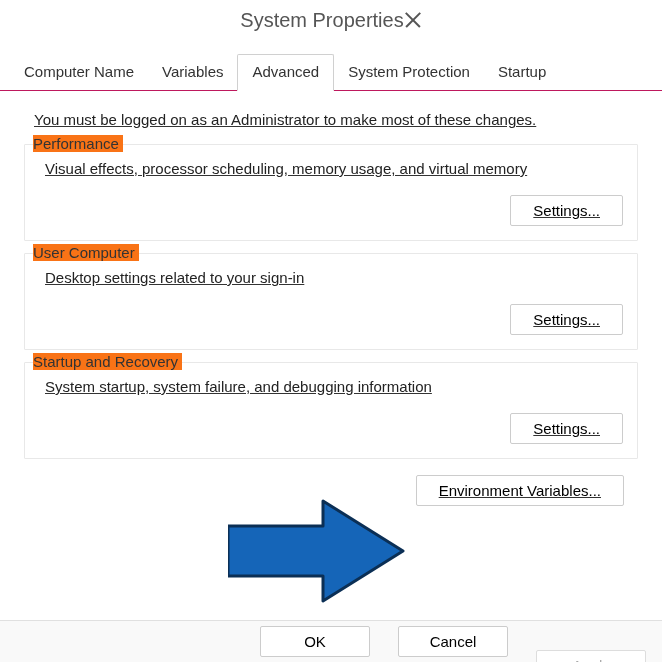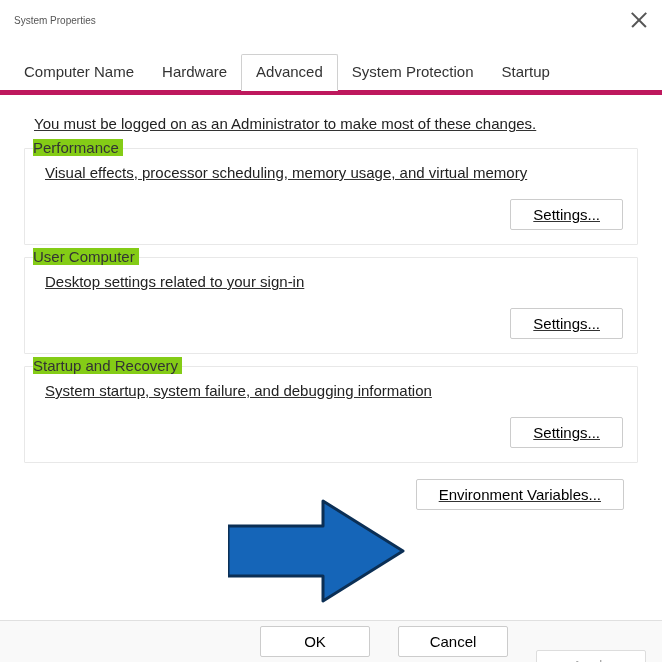--- a/index.html
+++ b/index.html
@@ -14,23 +14,23 @@
       background: #fff;
       width: 662px;
       height: 662px;
       position: relative;
       overflow: hidden;
     }
     .titlebar {
       height: 40px;
       display: flex;
       align-items: center;
-      justify-content: space-between;
+      justify-content: center;
       padding: 0 14px;
-      font-size: 10px;
+      font-size: 20px;
       color: #555;
     }
     .close-icon {
       width: 18px;
       height: 18px;
       position: relative;
       cursor: pointer;
     }
     .close-icon::before, .close-icon::after {
       content: "";
@@ -42,21 +42,21 @@
       background: #555;
     }
     .close-icon::before { transform: rotate(45deg); }
     .close-icon::after { transform: rotate(-45deg); }
 
     .tabs {
       display: flex;
       align-items: flex-end;
       padding: 0 10px;
       margin-top: 14px;
-      border-bottom: 5px solid #be185d;
+      border-bottom: 1px solid #be185d;
     }
     .tab {
       padding: 8px 14px 10px 14px;
       position: relative;
       cursor: pointer;
       color: #333;
       font-size: 15px;
     }
     .tab.active {
       border: 1px solid #d0d0d0;
@@ -80,21 +80,21 @@
       border: 1px solid #e8e8e8;
       border-radius: 1px;
       padding: 2px 14px 14px 14px;
       margin-bottom: 12px;
       position: relative;
     }
     .section-title {
       position: relative;
       top: -12px;
       display: inline-block;
-      background: #84cc16;
+      background: #f97316;
       padding: 0 4px 0 0;
       font-size: 15px;
       color: #333;
       margin-left: -6px;
     }
     .section-desc {
       font-size: 15px;
       color: #222;
       margin-top: -4px;
       margin-bottom: 18px;
@@ -154,21 +154,21 @@
 </head>
 <body>
 
 <div class="titlebar">
   <span>System Properties</span>
   <div class="close-icon"></div>
 </div>
 
 <div class="tabs">
   <div class="tab">Computer Name</div>
-  <div class="tab">Hardware</div>
+  <div class="tab">Variables</div>
   <div class="tab active">Advanced</div>
   <div class="tab">System Protection</div>
   <div class="tab">Startup</div>
 </div>
 
 <div class="content">
   <div class="admin-notice">You must be logged on as an Administrator to make most of these changes.</div>
 
   <div class="section">
     <div class="section-title">Performance</div>

